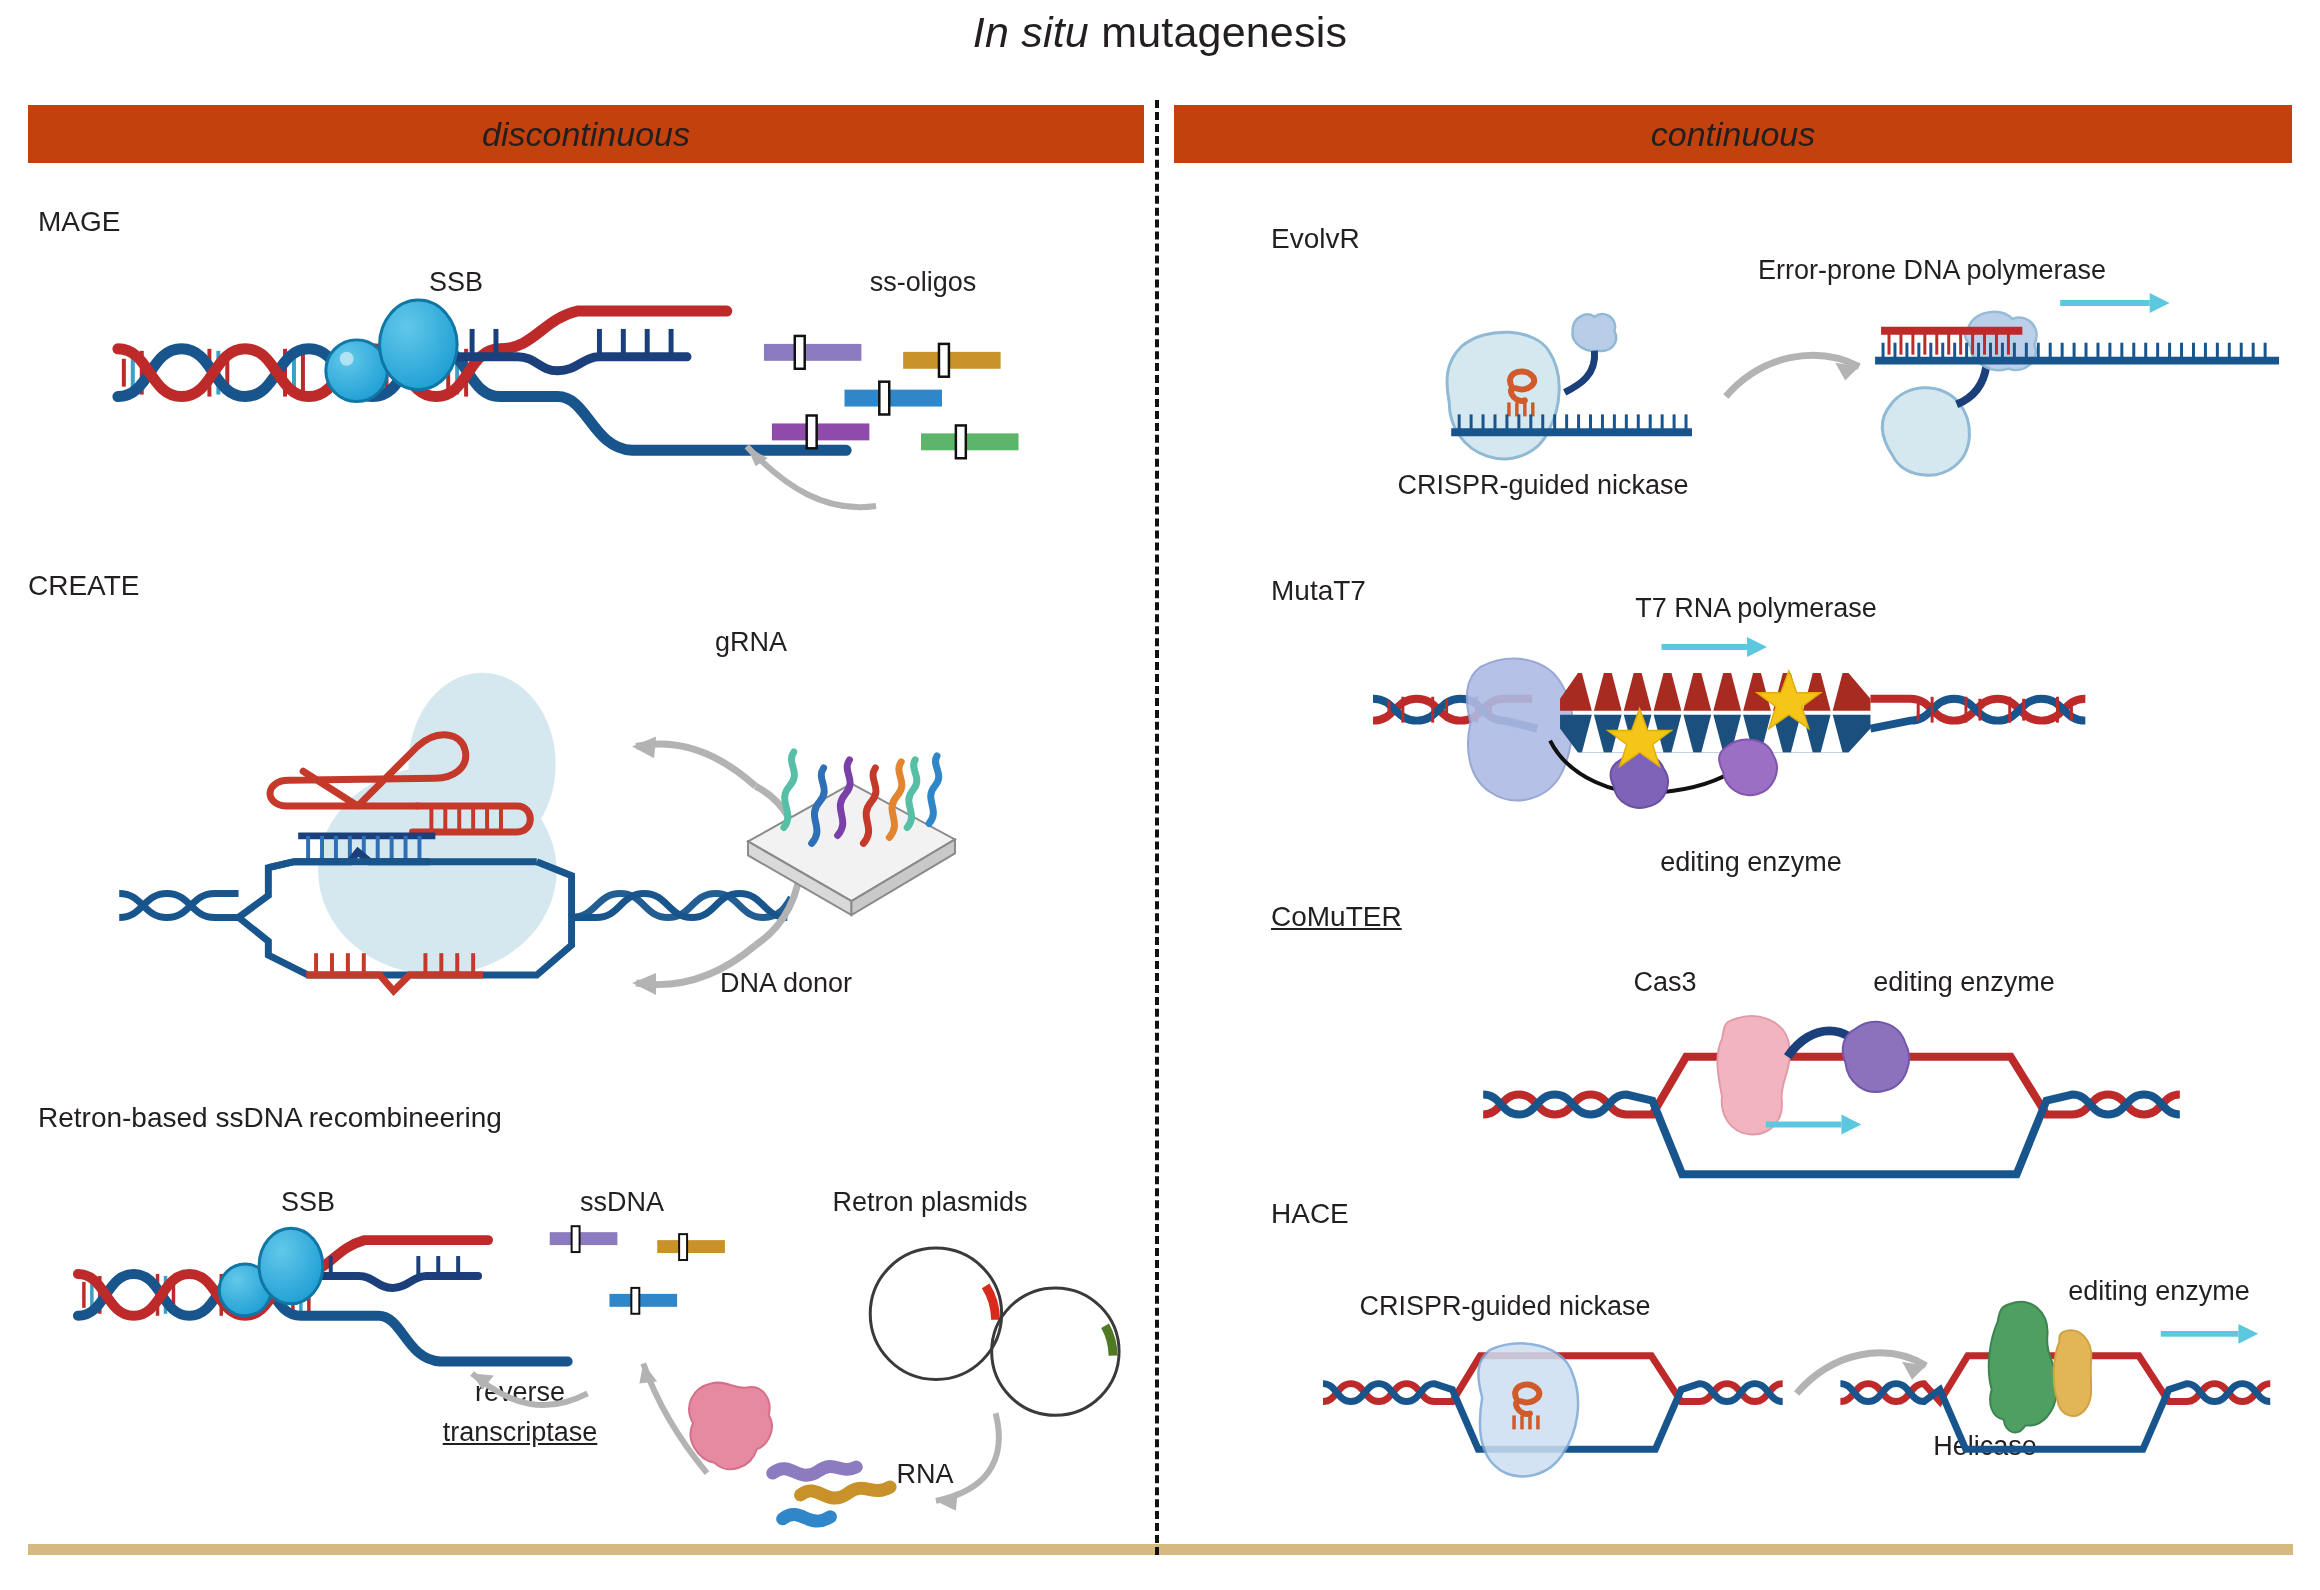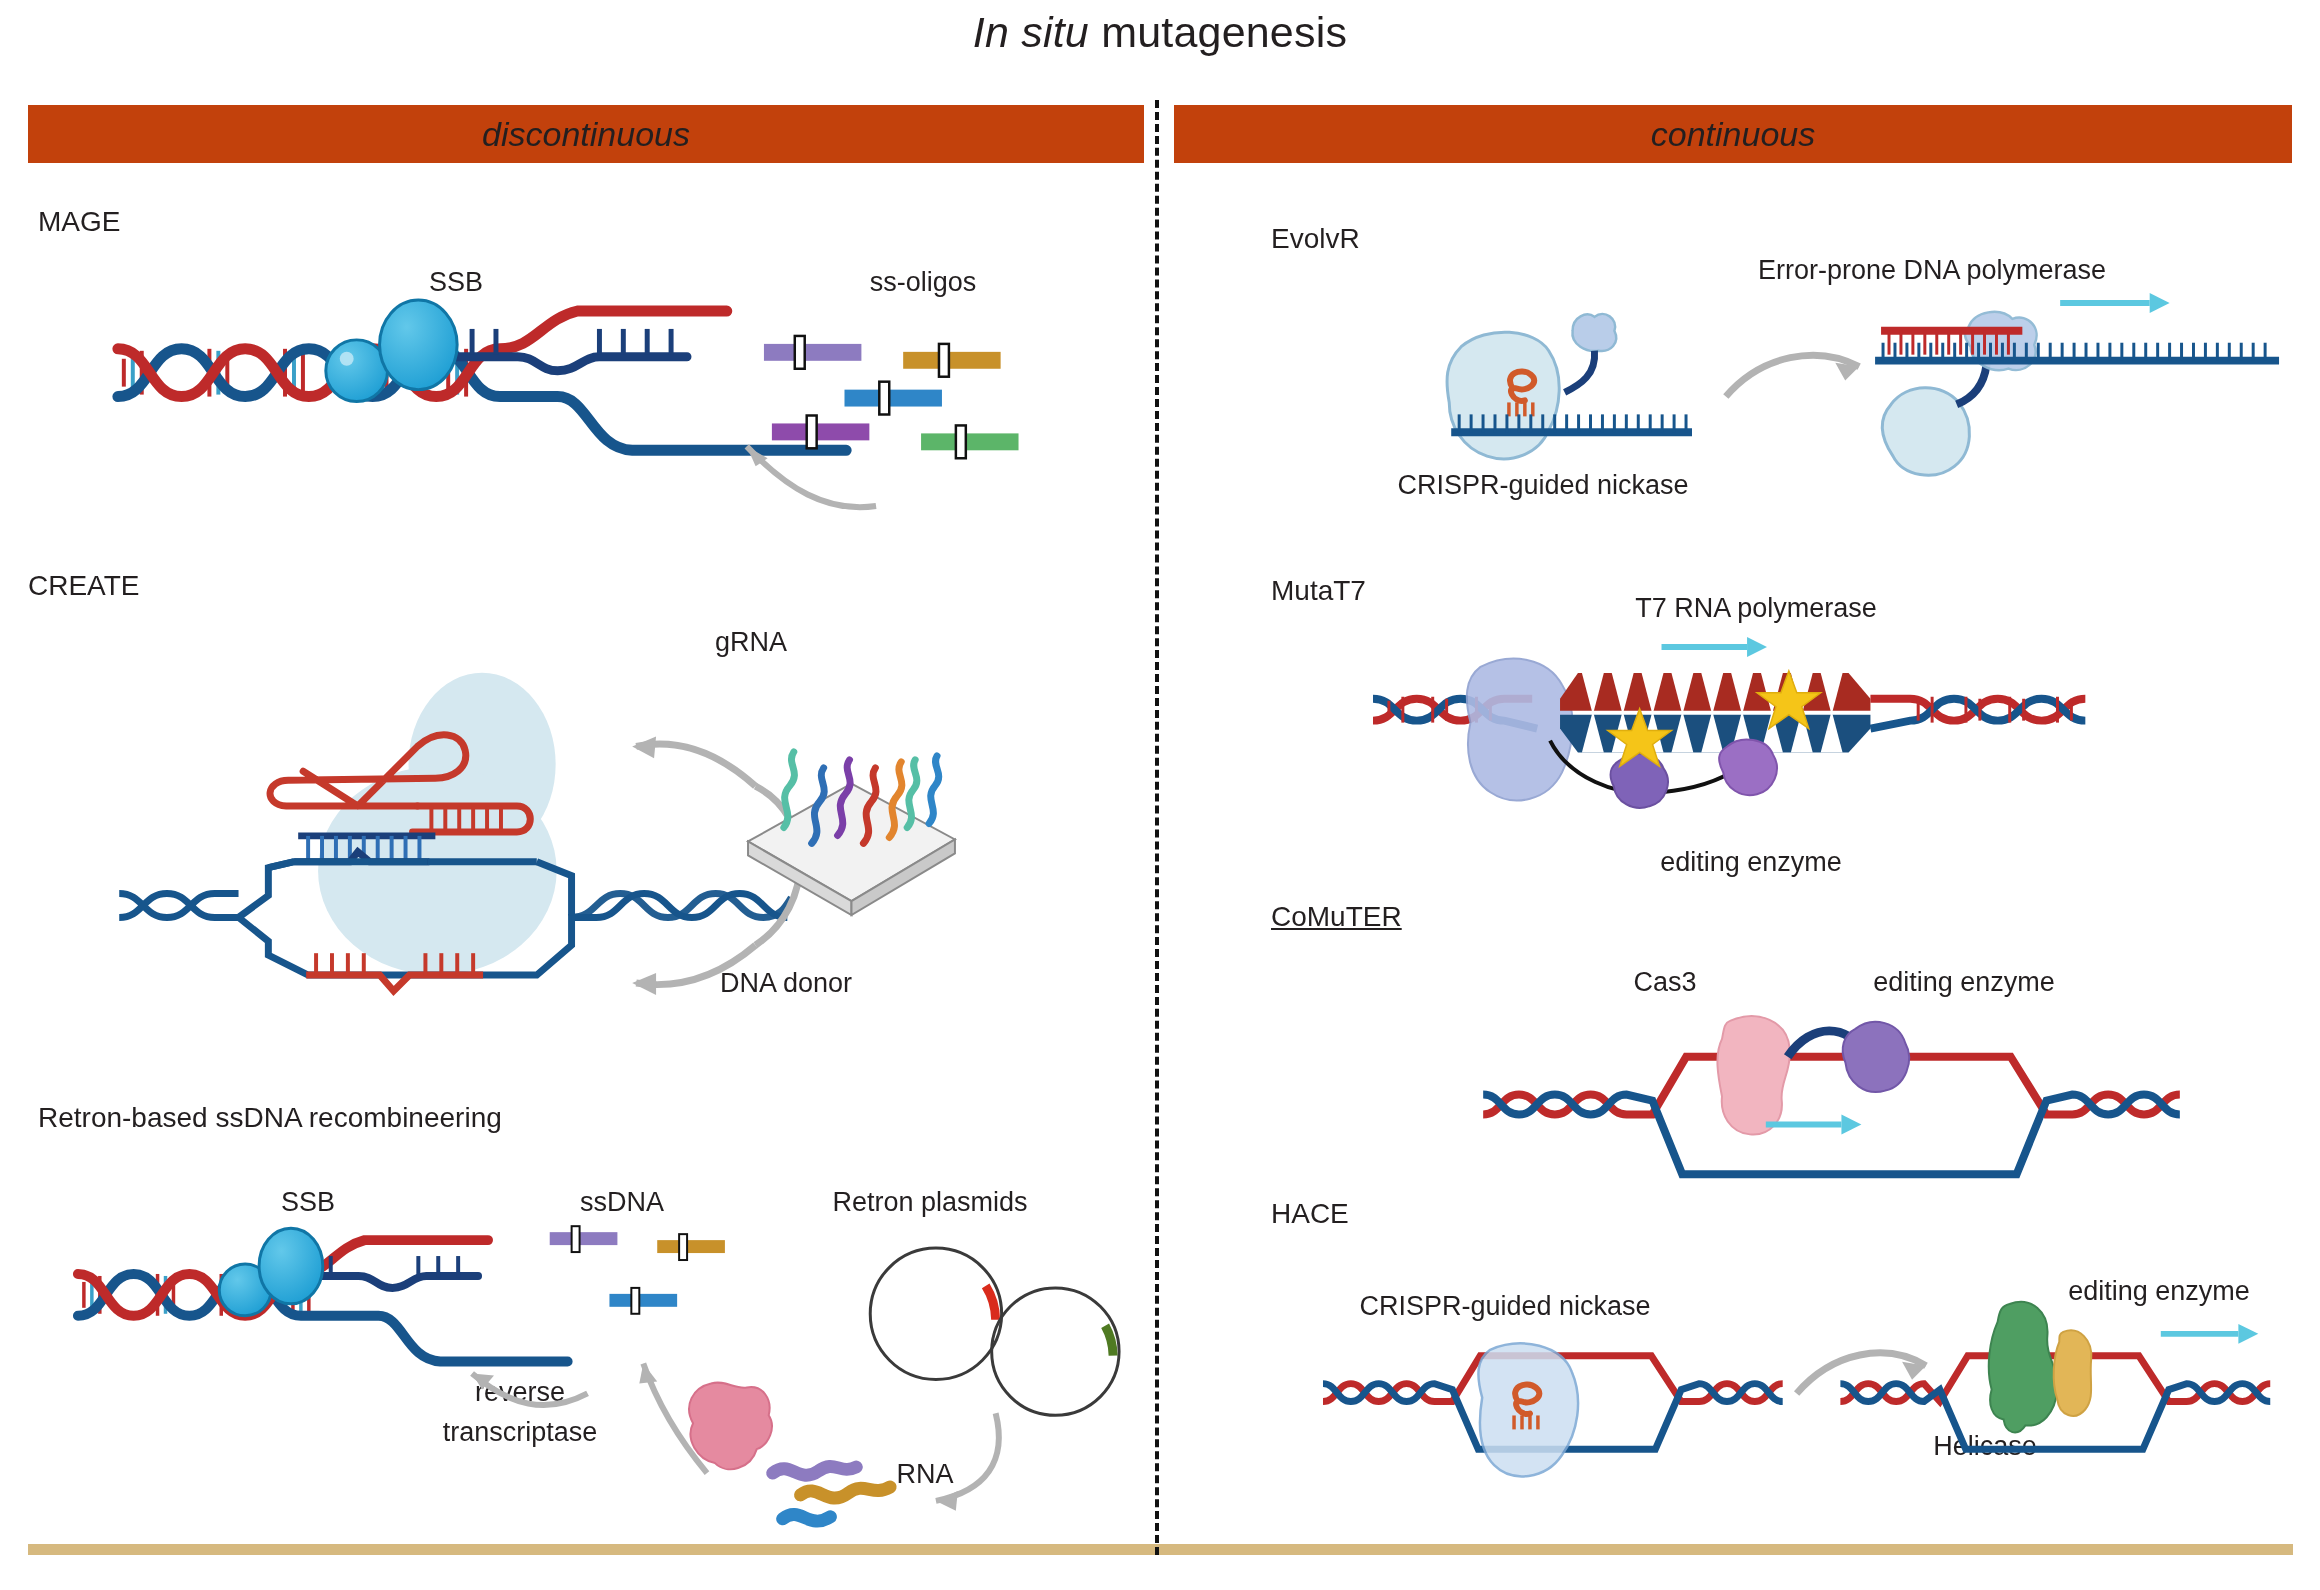--- a/index.html
+++ b/index.html
@@ -202,21 +202,21 @@
     <path d="M174,96 C186,82 168,72 180,58 C190,46 176,38 182,28" stroke="#56bfa6"></path>
     <path d="M196,92 C208,78 190,68 202,54 C212,42 198,34 204,24" stroke="#2f86c8"></path>
   </g>
 </svg>
 
 <div class="sec-title" style="left:38px;top:1070px;margin-top:32px;">Retron-based ssDNA recombineering</div>
 <div class="cap c" style="left:308px;top:1187px;">SSB</div>
 <div class="cap c" style="left:622px;top:1187px;">ssDNA</div>
 <div class="cap c" style="left:930px;top:1187px;">Retron plasmids</div>
 <div class="cap c" style="left:520px;top:1377px;">reverse</div>
-<div class="cap c" style="left:520px;top:1417px;">transcriptase</div>
+<div class="cap c" style="left:520px;top:1417px;text-decoration:underline;">transcriptase</div>
 <div class="cap c" style="left:925px;top:1459px;">RNA</div>
 
 <svg class="abs" style="left:60px;top:1224px;" width="1075" height="299" viewBox="0 0 1080 300">
   <defs>
     <radialGradient id="ssbGrad2" cx="35%" cy="30%" r="75%">
       <stop offset="0%" stop-color="#62c8ea"></stop>
         <stop offset="100%" stop-color="#1f9fd4"></stop>
     </radialGradient>
   </defs>
 

